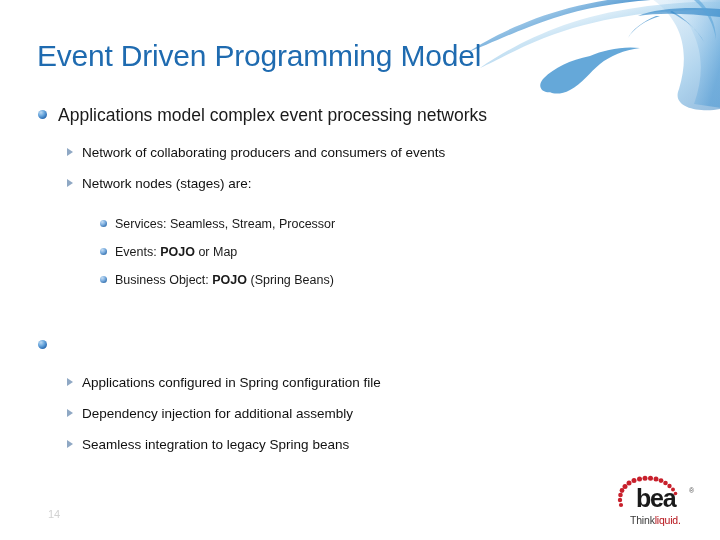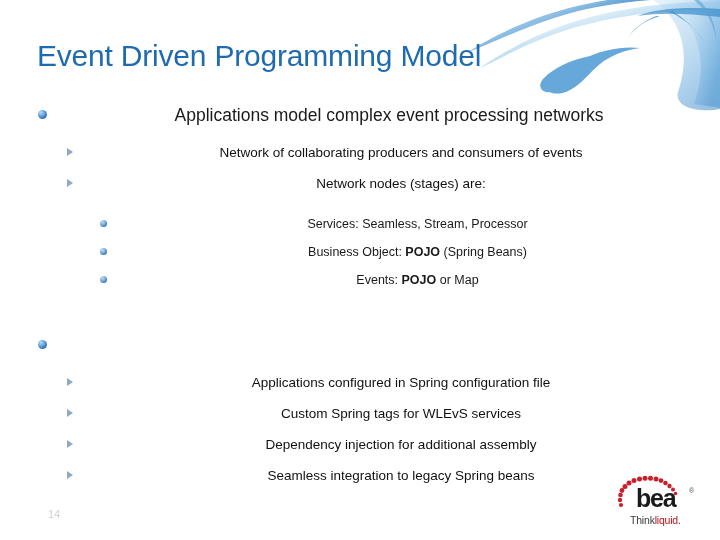--- a/index.html
+++ b/index.html
@@ -44,21 +44,20 @@
     letter-spacing: -0.2px;
     white-space: nowrap;
   }
 
   
   .body-area {
     position: absolute;
     left: 0;
     top: 103px;
     width: 720px;
-    text-align: center;
   }
 
   .blk { position: relative; }
 
   
   .row {
     position: relative;
     display: block;
   }
   .row .txt {
@@ -268,51 +267,47 @@
       <div class="row lvl3">
         <span class="bullet"></span>
         <span class="txt">
           <span>Services: Seamless, Stream, Processor</span><b class="em"></b><span></span>
         </span>
       </div>
 
       <div class="row lvl3">
         <span class="bullet"></span>
         <span class="txt">
+          <span>Events: </span><b class="em">POJO</b><span> or Map</span>
+        </span>
+      </div>
+
+      <div class="row lvl3">
+        <span class="bullet"></span>
+        <span class="txt">
           <span>Business Object: </span><b class="em">POJO</b><span> (Spring Beans)</span>
         </span>
       </div>
-
-      <div class="row lvl3">
-        <span class="bullet"></span>
-        <span class="txt">
-          <span>Events: </span><b class="em">POJO</b><span> or Map</span>
-        </span>
-      </div>
     </div>
 
     <div class="spacer-lg"></div>
 
     <div class="blk">
 
       <div class="row lvl1">
         <span class="bullet"></span>
       </div>
 
       <div class="spacer-sm"></div>
 
       <div class="row lvl2">
         <span class="bullet"></span>
         <span class="txt">Applications configured in Spring configuration file</span>
       </div>
 
-      <div class="row lvl2">
-        <span class="bullet"></span>
-        <span class="txt">Custom Spring tags for WLEvS services</span>
-      </div>
 
       <div class="row lvl2">
         <span class="bullet"></span>
         <span class="txt">Dependency injection for additional assembly</span>
       </div>
 
       <div class="row lvl2">
         <span class="bullet"></span>
         <span class="txt">Seamless integration to legacy Spring beans</span>
       </div>

